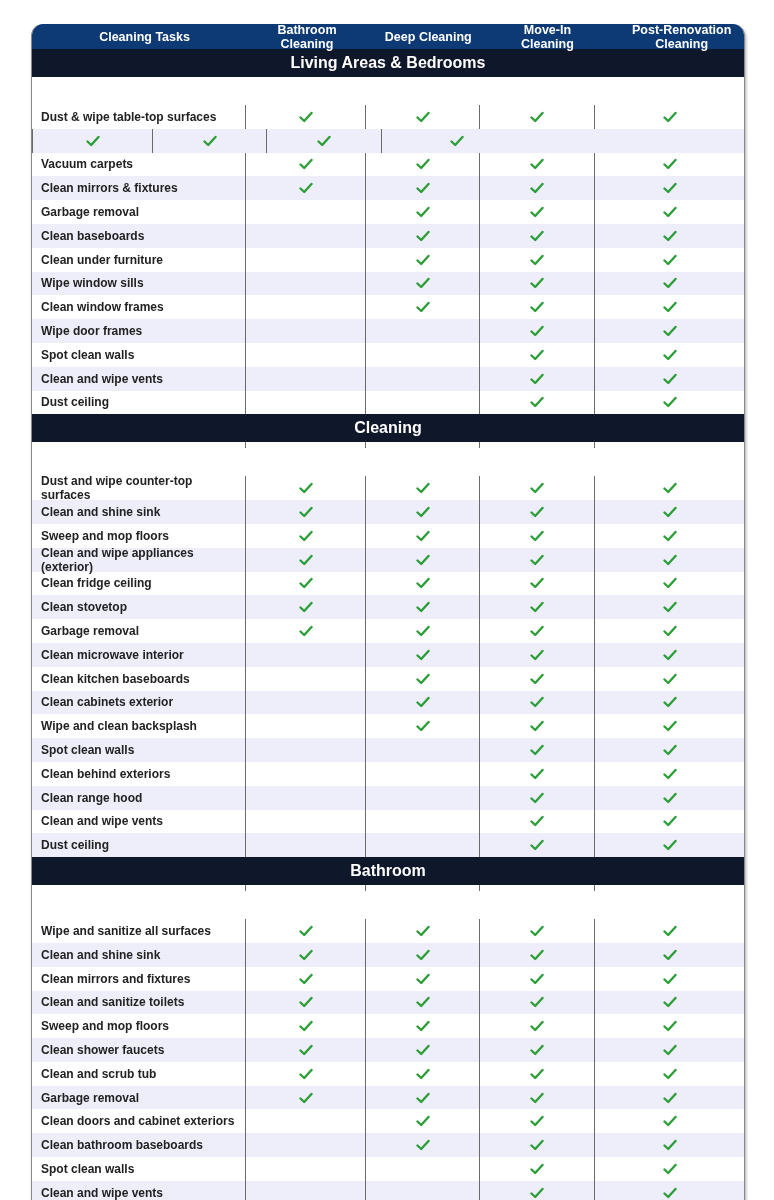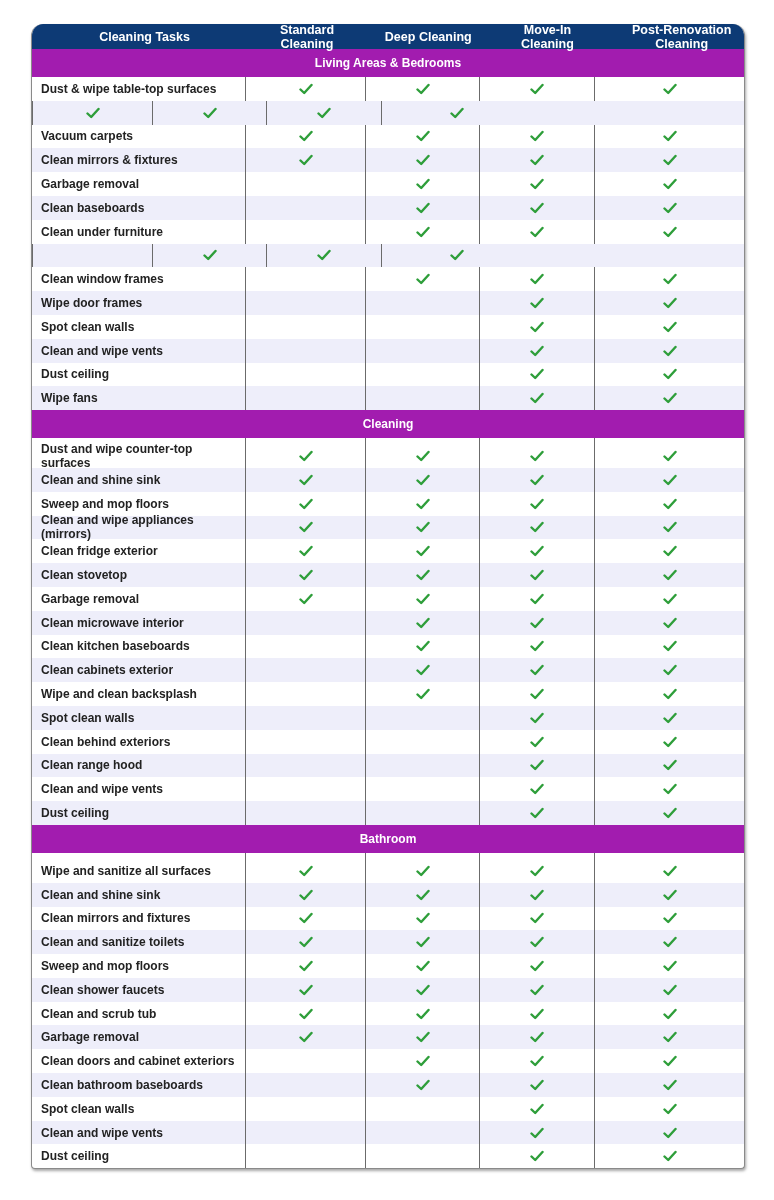--- a/index.html
+++ b/index.html
@@ -11,38 +11,38 @@
     background: #fff;
     border-left: 1px solid #8a8a8a; border-right: 1px solid #8a8a8a; border-bottom: 1px solid #8a8a8a;
   }
   .hdr { display: flex; background: #0d3a75; height: 25px; align-items: center; color: #fff; font-weight: bold; font-size: 12.5px; }
   .hdr div { text-align: center; margin-left: 24px; }
   .c0 { width: 213px; }
   .c1 { width: 120px; }
   .c2 { width: 114px; }
   .c3 { width: 115px; }
   .c4 { width: 150px; }
-  .section { background: #a21caf; color: #fff; font-weight: bold; font-size: 12px; text-align: center; height: 28px; line-height: 28px; }
-  .rows { position: relative; }
+  .section { background: #0f172a; color: #fff; font-weight: bold; font-size: 16px; text-align: center; height: 28px; line-height: 28px; }
+  .rows { position: relative; margin-top: 28px; }
   .row { display: flex; height: 23.8px; align-items: center; font-size: 12px; font-weight: bold; color: #222; }
   .row:nth-child(even) { background: #eeeefa; }
   .row .c0 { padding-left: 9px; box-sizing: border-box; }
   .row > div { height: 100%; display: flex; align-items: center; }
   .row > div.cell { justify-content: center; border-left: 1px solid #6b6b6b; box-sizing: border-box; }
   .check { width: 14px; height: 12px; }
   .gap-row { display:flex; height: 6px; }
   .gap-row > div.cell { border-left: 1px solid #6b6b6b; box-sizing: border-box; }
 </style>
 </head>
 <body>
 
 <div class="table-wrap">
   <div class="hdr">
     <div class="c0">Cleaning Tasks</div>
-    <div class="c1">Standard Cleaning</div>
+    <div class="c1">Bathroom Cleaning</div>
     <div class="c2">Deep Cleaning</div>
     <div class="c3">Move-In Cleaning</div>
     <div class="c4">Post-Renovation Cleaning</div>
   </div>
   <div id="body-container">
       <div class="section">Living Areas &amp; Bedrooms</div>
       <div class="rows">
         <div class="row">
           <div class="c0">Dust &amp; wipe table-top surfaces</div>
           <div class="cell c1">
@@ -235,20 +235,21 @@
           </div>
           <div class="cell c4">
             <span style="display:flex">
               <svg class="check" viewBox="0 0 14 12">
                 <path d="M1.5 6.5 L5.2 10 L12.5 2" fill="none" stroke="#2e9e3a" stroke-width="2.4" stroke-linecap="round" stroke-linejoin="round"></path>
               </svg>
             </span>
           </div>
         </div>
         <div class="row">
+          <div class="c0">Wipe window sills</div>
           <div class="cell c1"></div>
           <div class="cell c2">
             <span style="display:flex">
               <svg class="check" viewBox="0 0 14 12">
                 <path d="M1.5 6.5 L5.2 10 L12.5 2" fill="none" stroke="#2e9e3a" stroke-width="2.4" stroke-linecap="round" stroke-linejoin="round"></path>
               </svg>
             </span>
           </div>
           <div class="cell c3">
             <span style="display:flex">
@@ -342,39 +343,20 @@
           <div class="cell c4">
             <span style="display:flex">
               <svg class="check" viewBox="0 0 14 12">
                 <path d="M1.5 6.5 L5.2 10 L12.5 2" fill="none" stroke="#2e9e3a" stroke-width="2.4" stroke-linecap="round" stroke-linejoin="round"></path>
               </svg>
             </span>
           </div>
         </div>
         <div class="row">
           <div class="c0">Dust ceiling</div>
-          <div class="cell c1"></div>
-          <div class="cell c2"></div>
-          <div class="cell c3">
-            <span style="display:flex">
-              <svg class="check" viewBox="0 0 14 12">
-                <path d="M1.5 6.5 L5.2 10 L12.5 2" fill="none" stroke="#2e9e3a" stroke-width="2.4" stroke-linecap="round" stroke-linejoin="round"></path>
-              </svg>
-            </span>
-          </div>
-          <div class="cell c4">
-            <span style="display:flex">
-              <svg class="check" viewBox="0 0 14 12">
-                <path d="M1.5 6.5 L5.2 10 L12.5 2" fill="none" stroke="#2e9e3a" stroke-width="2.4" stroke-linecap="round" stroke-linejoin="round"></path>
-              </svg>
-            </span>
-          </div>
-        </div>
-        <div class="row">
-          <div class="c0">Wipe fans</div>
           <div class="cell c1"></div>
           <div class="cell c2"></div>
           <div class="cell c3">
             <span style="display:flex">
               <svg class="check" viewBox="0 0 14 12">
                 <path d="M1.5 6.5 L5.2 10 L12.5 2" fill="none" stroke="#2e9e3a" stroke-width="2.4" stroke-linecap="round" stroke-linejoin="round"></path>
               </svg>
             </span>
           </div>
           <div class="cell c4">
@@ -482,52 +464,52 @@
           </div>
           <div class="cell c4">
             <span style="display:flex">
               <svg class="check" viewBox="0 0 14 12">
                 <path d="M1.5 6.5 L5.2 10 L12.5 2" fill="none" stroke="#2e9e3a" stroke-width="2.4" stroke-linecap="round" stroke-linejoin="round"></path>
               </svg>
             </span>
           </div>
         </div>
         <div class="row">
-          <div class="c0">Clean and wipe appliances (mirrors)</div>
-          <div class="cell c1">
-            <span style="display:flex">
-              <svg class="check" viewBox="0 0 14 12">
-                <path d="M1.5 6.5 L5.2 10 L12.5 2" fill="none" stroke="#2e9e3a" stroke-width="2.4" stroke-linecap="round" stroke-linejoin="round"></path>
-              </svg>
-            </span>
-          </div>
-          <div class="cell c2">
-            <span style="display:flex">
-              <svg class="check" viewBox="0 0 14 12">
-                <path d="M1.5 6.5 L5.2 10 L12.5 2" fill="none" stroke="#2e9e3a" stroke-width="2.4" stroke-linecap="round" stroke-linejoin="round"></path>
-              </svg>
-            </span>
-          </div>
-          <div class="cell c3">
-            <span style="display:flex">
-              <svg class="check" viewBox="0 0 14 12">
-                <path d="M1.5 6.5 L5.2 10 L12.5 2" fill="none" stroke="#2e9e3a" stroke-width="2.4" stroke-linecap="round" stroke-linejoin="round"></path>
-              </svg>
-            </span>
-          </div>
-          <div class="cell c4">
-            <span style="display:flex">
-              <svg class="check" viewBox="0 0 14 12">
-                <path d="M1.5 6.5 L5.2 10 L12.5 2" fill="none" stroke="#2e9e3a" stroke-width="2.4" stroke-linecap="round" stroke-linejoin="round"></path>
-              </svg>
-            </span>
-          </div>
-        </div>
-        <div class="row">
-          <div class="c0">Clean fridge exterior</div>
+          <div class="c0">Clean and wipe appliances (exterior)</div>
+          <div class="cell c1">
+            <span style="display:flex">
+              <svg class="check" viewBox="0 0 14 12">
+                <path d="M1.5 6.5 L5.2 10 L12.5 2" fill="none" stroke="#2e9e3a" stroke-width="2.4" stroke-linecap="round" stroke-linejoin="round"></path>
+              </svg>
+            </span>
+          </div>
+          <div class="cell c2">
+            <span style="display:flex">
+              <svg class="check" viewBox="0 0 14 12">
+                <path d="M1.5 6.5 L5.2 10 L12.5 2" fill="none" stroke="#2e9e3a" stroke-width="2.4" stroke-linecap="round" stroke-linejoin="round"></path>
+              </svg>
+            </span>
+          </div>
+          <div class="cell c3">
+            <span style="display:flex">
+              <svg class="check" viewBox="0 0 14 12">
+                <path d="M1.5 6.5 L5.2 10 L12.5 2" fill="none" stroke="#2e9e3a" stroke-width="2.4" stroke-linecap="round" stroke-linejoin="round"></path>
+              </svg>
+            </span>
+          </div>
+          <div class="cell c4">
+            <span style="display:flex">
+              <svg class="check" viewBox="0 0 14 12">
+                <path d="M1.5 6.5 L5.2 10 L12.5 2" fill="none" stroke="#2e9e3a" stroke-width="2.4" stroke-linecap="round" stroke-linejoin="round"></path>
+              </svg>
+            </span>
+          </div>
+        </div>
+        <div class="row">
+          <div class="c0">Clean fridge ceiling</div>
           <div class="cell c1">
             <span style="display:flex">
               <svg class="check" viewBox="0 0 14 12">
                 <path d="M1.5 6.5 L5.2 10 L12.5 2" fill="none" stroke="#2e9e3a" stroke-width="2.4" stroke-linecap="round" stroke-linejoin="round"></path>
               </svg>
             </span>
           </div>
           <div class="cell c2">
             <span style="display:flex">
               <svg class="check" viewBox="0 0 14 12">

